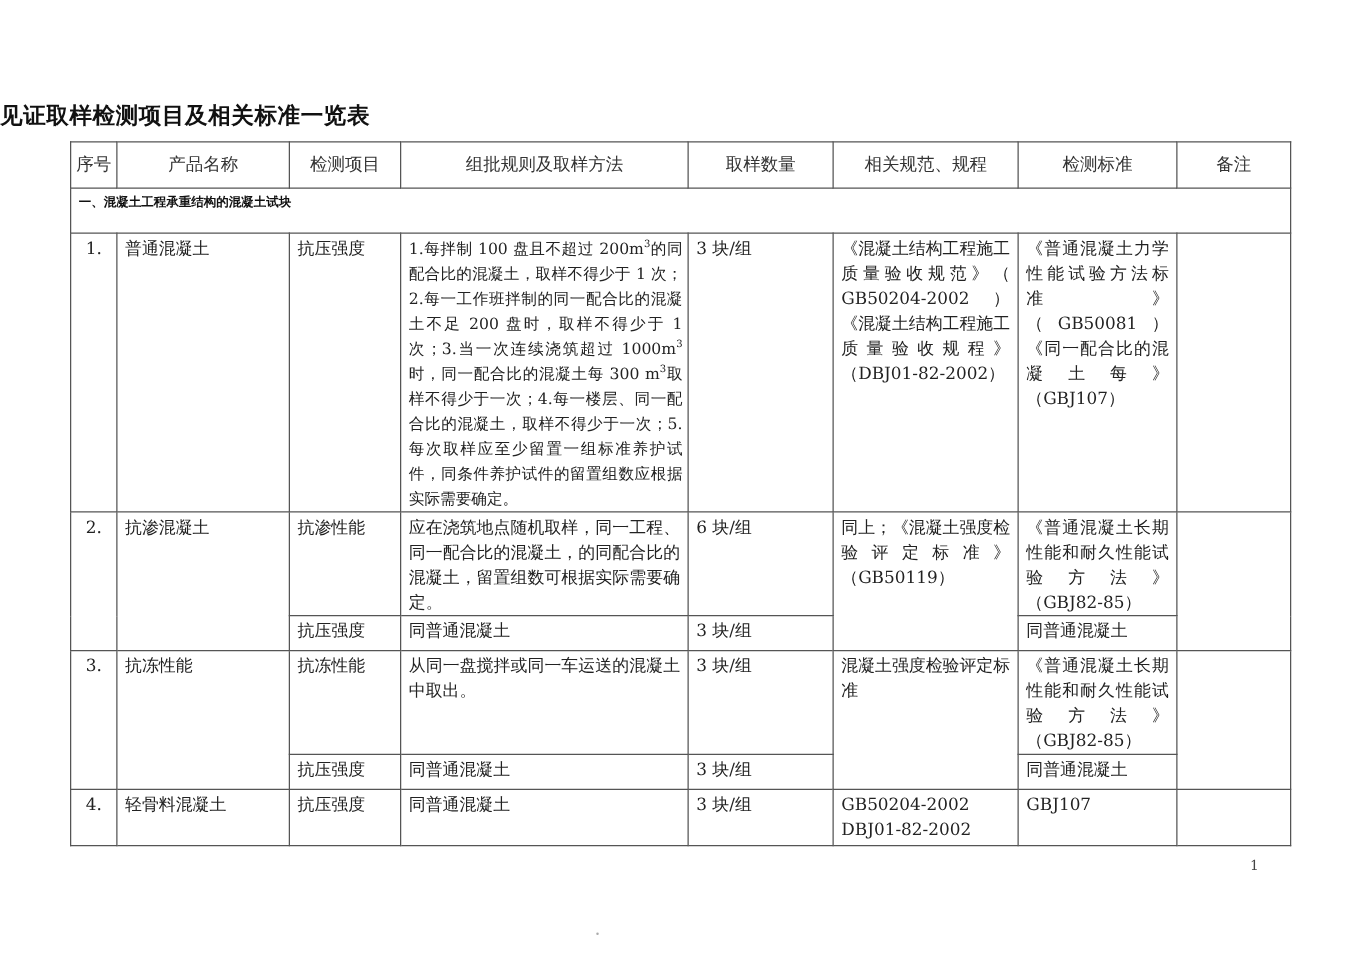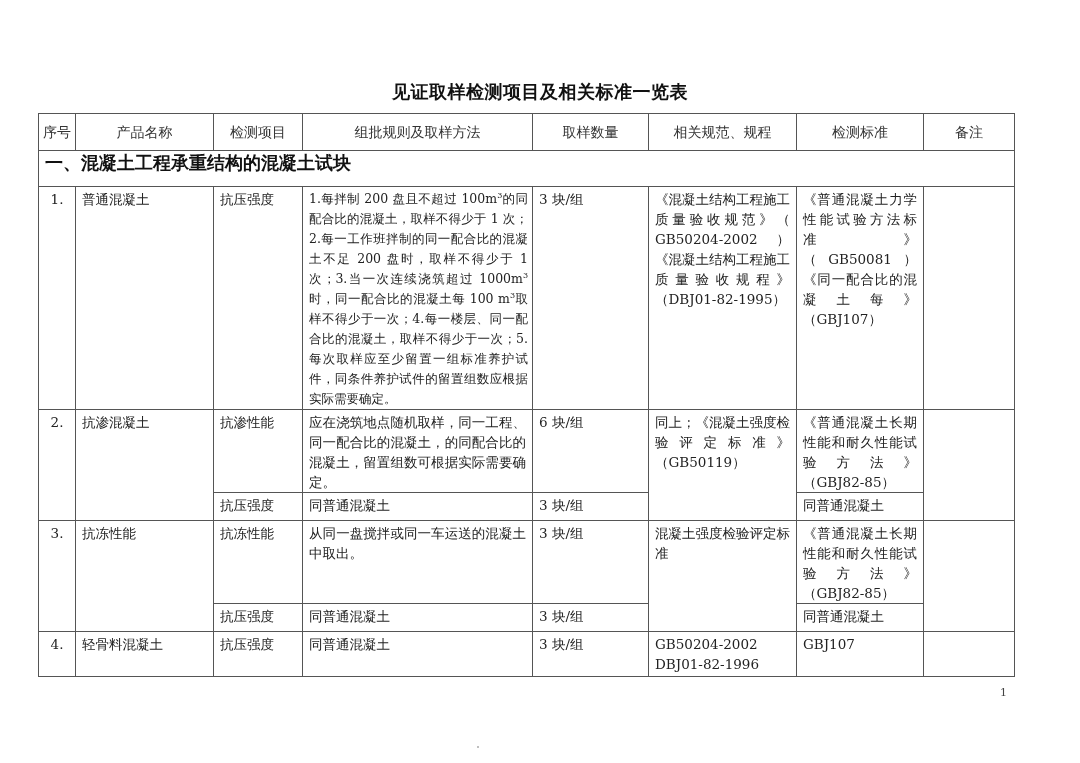--- a/index.html
+++ b/index.html
@@ -1,25 +1,25 @@
 <!DOCTYPE html>
 <html><head>
 <meta charset="utf-8">
 <style>
   html, body { margin:0; padding:0; background:#ffffff; }
   body { width:1080px; height:763px; position:relative; overflow:hidden;
          font-family: "DejaVu Serif", "Liberation Serif", serif; color:#222; }
-  .title { position:absolute; left:0; width:1080px; top:80px; text-align:center;
+  .title { position:absolute; left:0; width:1080px; top:80px; text-align:left;
            font-family:"DejaVu Sans", sans-serif; font-weight:bold; font-size:18px; color:#111; letter-spacing:0.5px; }
-  table.main { position:absolute; left:38px; top:113px; border-collapse:collapse; table-layout:fixed;
+  table.main { position:absolute; left:56px; top:113px; border-collapse:collapse; table-layout:fixed;
                width:976px; font-size:13.5px; line-height:20px; }
   table.main td, table.main th { border:1.5px solid #555; vertical-align:top; padding:2px 6px 0 6px; }
   table.main th { font-weight:normal; text-align:center; vertical-align:middle; color:#333; font-size:14px; height:36px; padding:0 4px; }
   th.seq { line-height:18px; }
-  td.sec { font-family:"DejaVu Sans", sans-serif; font-weight:bold; font-size:18px; height:33px; vertical-align:middle; padding-left:8px; color:#111; }
+  td.sec { font-family:"DejaVu Sans", sans-serif; font-weight:bold; font-size:10px; height:33px; vertical-align:middle; padding-left:8px; color:#111; }
   td.num { text-align:center; }
   td.just { text-align:justify; }
   sup { font-size:8px; line-height:0; }
   .pagenum { position:absolute; left:1000px; top:686px; font-size:11px; color:#444; }
   .dot { position:absolute; left:477px; top:746px; width:2px; height:2px; background:#aaa; border-radius:1px; }
 </style>
 </head>
 <body>
 
 <div class="title">见证取样检测项目及相关标准一览表</div>
@@ -47,23 +47,23 @@
     <th>备注</th>
   </tr>
   <tr>
     <td class="sec" colspan="8">一、混凝土工程承重结构的混凝土试块</td>
   </tr>
 
   <tr style="height:218px">
     <td class="num">1.</td>
     <td>普通混凝土</td>
     <td>抗压强度</td>
-    <td class="just" style="font-size:12.5px;line-height:20px;padding-right:4px;"><span>1.每拌制 200 盘且不超过 100m</span><sup>3</sup><span>的同配合比的混凝土，取样不得少于 1 次；2.每一工作班拌制的同一配合比的混凝土不足 200 盘时，取样不得少于 1 次；3.当一次连续浇筑超过 1000m</span><sup>3</sup><span>时，同一配合比的混凝土每 100 m</span><sup>3</sup><span>取样不得少于一次；4.每一楼层、同一配合比的混凝土，取样不得少于一次；5.每次取样应至少留置一组标准养护试件，同条件养护试件的留置组数应根据实际需要确定。</span></td>
+    <td class="just" style="font-size:12.5px;line-height:20px;padding-right:4px;"><span>1.每拌制 100 盘且不超过 200m</span><sup>3</sup><span>的同配合比的混凝土，取样不得少于 1 次；2.每一工作班拌制的同一配合比的混凝土不足 200 盘时，取样不得少于 1 次；3.当一次连续浇筑超过 1000m</span><sup>3</sup><span>时，同一配合比的混凝土每 300 m</span><sup>3</sup><span>取样不得少于一次；4.每一楼层、同一配合比的混凝土，取样不得少于一次；5.每次取样应至少留置一组标准养护试件，同条件养护试件的留置组数应根据实际需要确定。</span></td>
     <td>3 块/组</td>
-    <td class="just">《混凝土结构工程施工质量验收规范》（ GB50204-2002 ）《混凝土结构工程施工质量验收规程》（DBJ01-82-1995）</td>
+    <td class="just">《混凝土结构工程施工质量验收规范》（ GB50204-2002 ）《混凝土结构工程施工质量验收规程》（DBJ01-82-2002）</td>
     <td class="just">《普通混凝土力学性能试验方法标准》（GB50081）《同一配合比的混凝土每》（GBJ107）</td>
     <td></td>
   </tr>
 
   <tr style="height:81px">
     <td class="num" rowspan="2">2.</td>
     <td rowspan="2">抗渗混凝土</td>
     <td>抗渗性能</td>
     <td class="just">应在浇筑地点随机取样，同一工程、同一配合比的混凝土，的同配合比的混凝土，留置组数可根据实际需要确定。</td>
     <td>6 块/组</td>
@@ -96,21 +96,21 @@
   </tr>
 
   <tr style="height:45px">
     <td class="num">4.</td>
     <td>轻骨料混凝土</td>
     <td>抗压强度</td>
     <td>同普通混凝土</td>
     <td>3 块/组</td>
     <td>
       <div>GB50204-2002</div>
-      <div>DBJ01-82-1996</div>
+      <div>DBJ01-82-2002</div>
     </td>
     <td>GBJ107</td>
     <td></td>
   </tr>
 </tbody>
   </table>
 
 <div class="pagenum">1</div>
 <div class="dot"></div>
 

